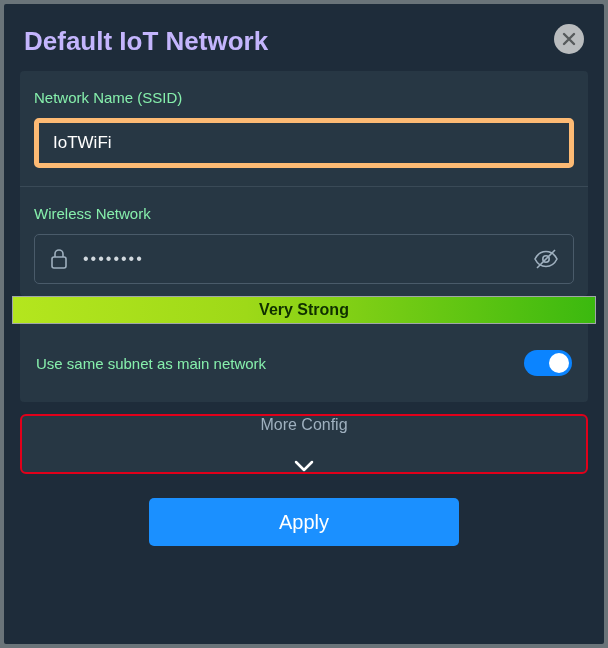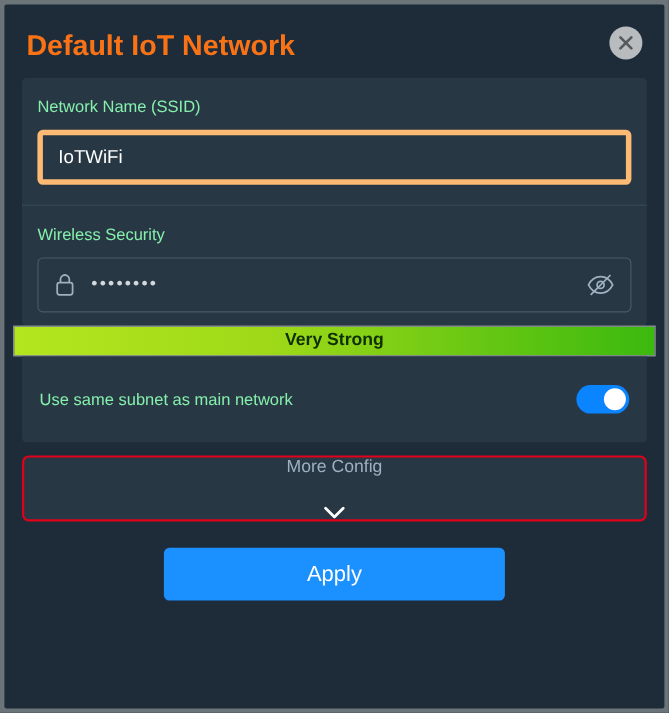--- a/index.html
+++ b/index.html
@@ -20,21 +20,21 @@
     background: #1e2c3a;
     border-radius: 2px;
   }
   .header {
     display: flex;
     align-items: center;
     justify-content: space-between;
     padding: 22px 20px 14px 20px;
   }
   .title {
-    color: #f97316;
+    color: #c4b5fd;
     font-size: 26px;
     font-weight: 700;
   }
   .close-btn {
     width: 30px;
     height: 30px;
     border-radius: 50%;
     background: #b9bcbe;
     display: flex;
     align-items: center;
@@ -172,21 +172,21 @@
   </div>
 
   <div class="panel">
 
     <div class="section">
       <div class="label">Network Name (SSID)</div>
       <input class="text-input" type="text" value="IoTWiFi" style="">
     </div>
 
     <div class="section noborder" style="padding-bottom:12px">
-      <div class="label">Wireless Security</div>
+      <div class="label">Wireless Network</div>
       <div class="pw-row">
         <span class="icon-slot">
           <svg width="20" height="22" viewBox="0 0 20 22" fill="none">
             <rect x="3" y="9" width="14" height="11" rx="2" stroke-width="1.6"></rect>
             <path d="M6 9 V6 a4 4 0 0 1 8 0 V9" stroke-width="1.6"></path>
           </svg>
         </span>
         <span class="pw-dots">••••••••</span>
         <span class="icon-slot">
           <svg width="26" height="22" viewBox="0 0 26 22" fill="none">

